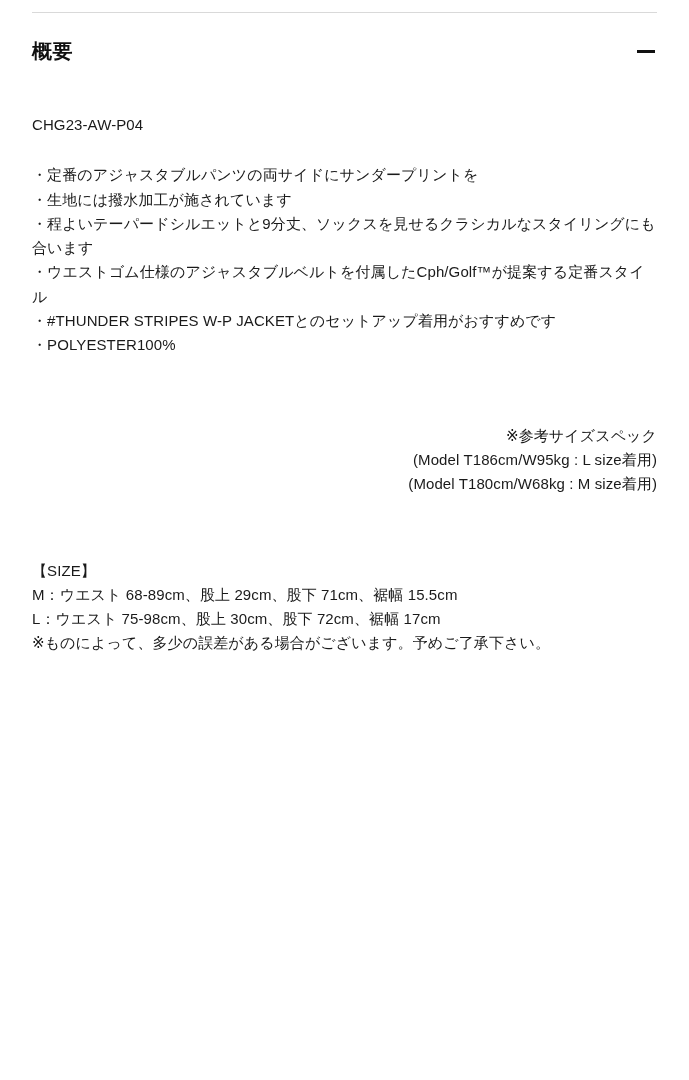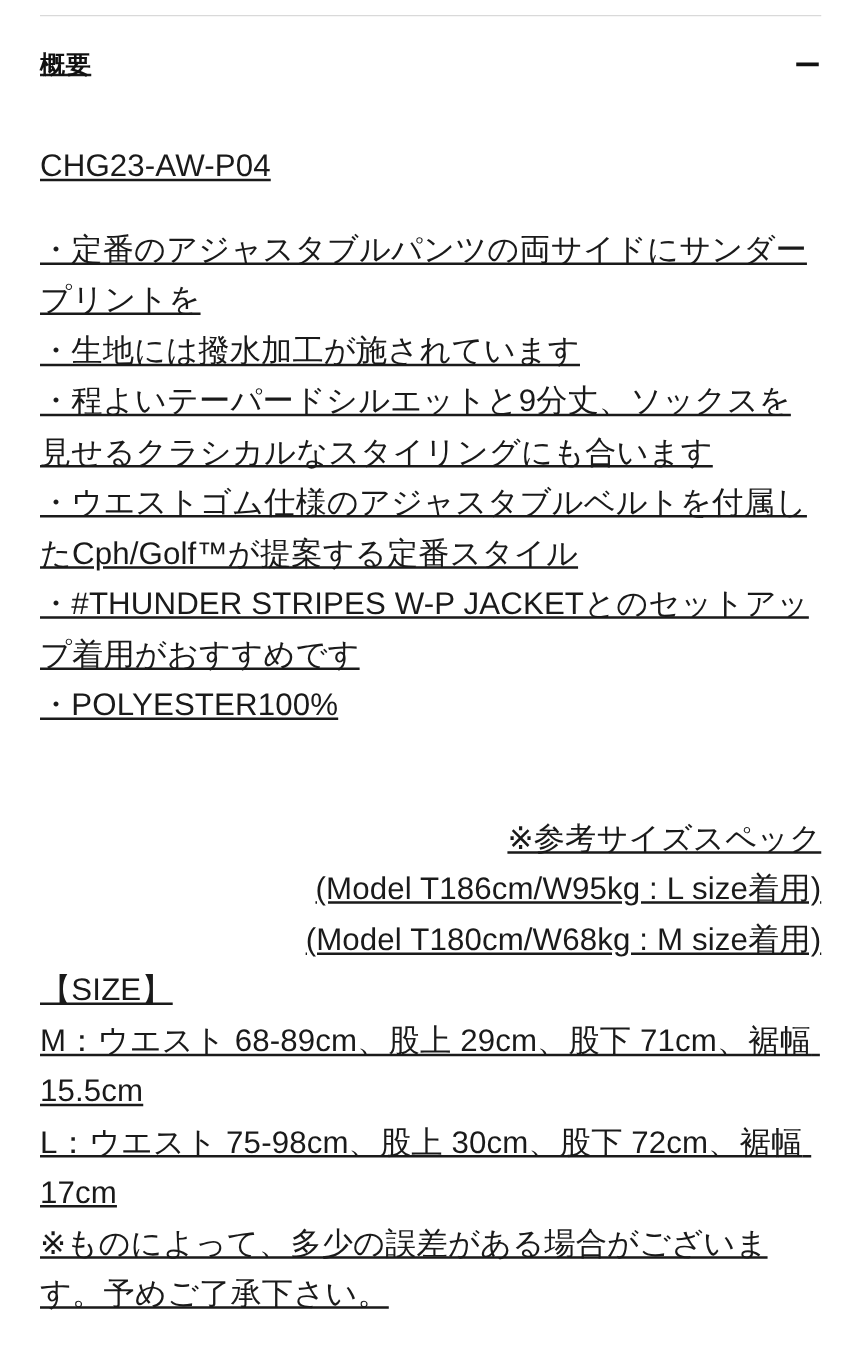--- a/index.html
+++ b/index.html
@@ -14,21 +14,20 @@
     color: #1a1a1a;
     overflow: hidden;
     position: relative;
   }
   .page {
     width: 689px;
     height: 1080px;
     box-sizing: border-box;
     padding: 0 32px;
     position: relative;
-    text-decoration: underline;
   }
   .top-rule {
     position: absolute;
     top: 12px;
     left: 32px;
     right: 32px;
     height: 1px;
     background: #d9d9d9;
   }
   .section-header {
@@ -55,39 +54,40 @@
     border: none;
     padding: 0;
   }
   .minus-bar {
     width: 18px;
     height: 3px;
     background: #111111;
     display: block;
   }
   .body-text {
-    font-size: 25px;
+    font-size: 15px;
     line-height: 1.62;
     color: #1a1a1a;
     letter-spacing: 0.1px;
     white-space: pre-wrap;
     word-break: break-word;
   }
   .sku {
     margin-top: 44px;
     margin-bottom: 0;
   }
   .features {
     margin-top: 26px;
   }
   .spec-note {
     margin-top: 66px;
     text-align: right;
   }
   .size-block {
+    margin-top: 62px;
   }
   p {
     margin: 0;
   }
 </style>
 </head>
 <body>
 
 <div class="page">
 

